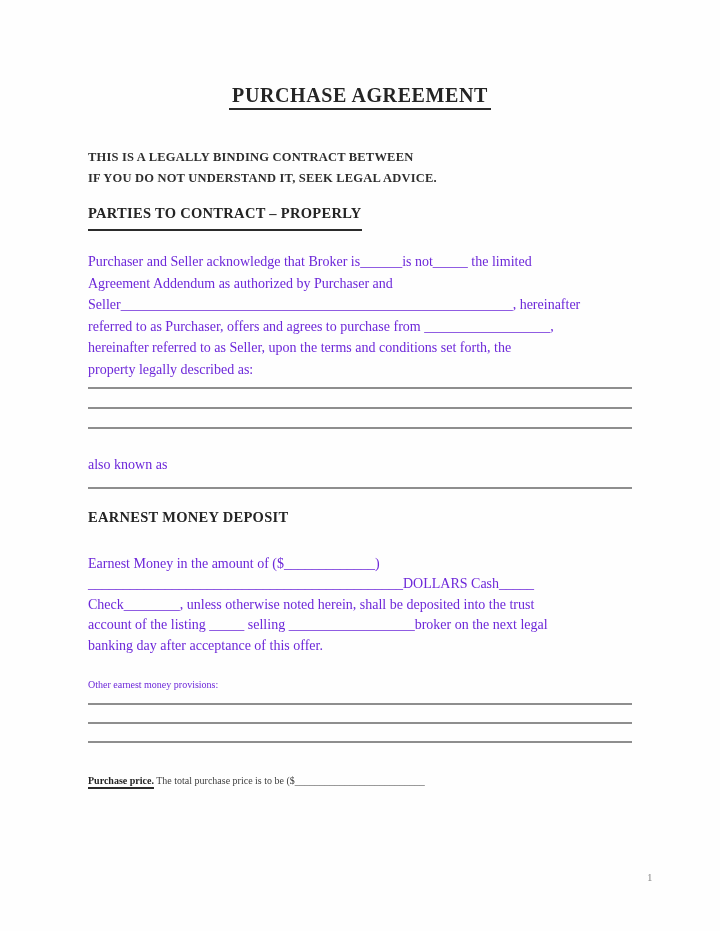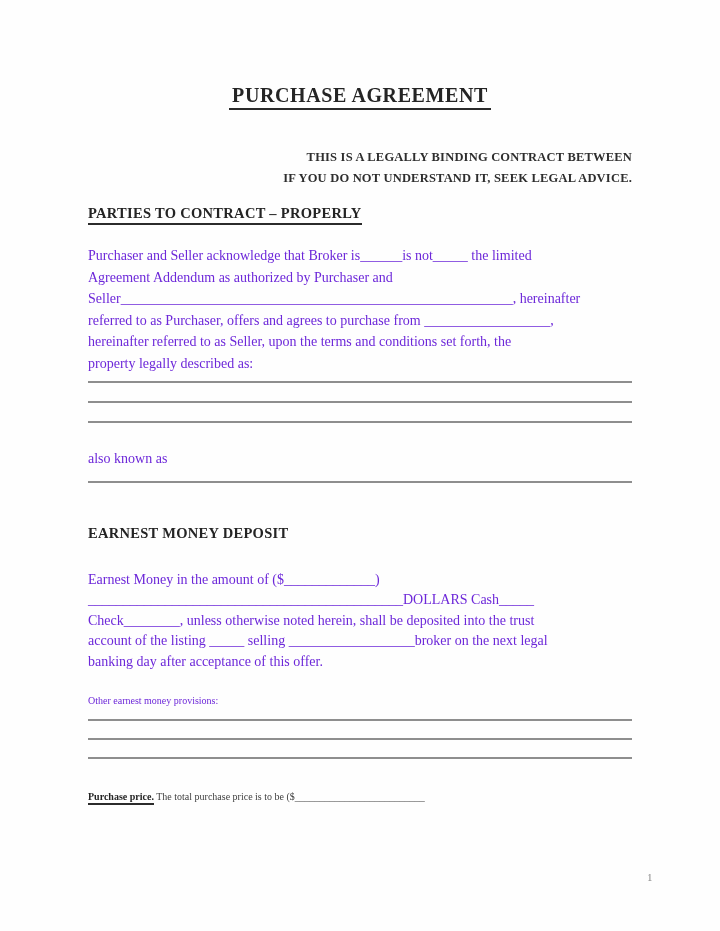--- a/index.html
+++ b/index.html
@@ -22,36 +22,36 @@
     font-size: 20px;
     font-weight: bold;
     color: #242424;
     letter-spacing: 0.6px;
     border-bottom: 2.5px solid #2a2a2a;
     padding: 0 3px 1px 3px;
   }
 
   .warning {
     margin-top: 37px;
-    text-align: right;
+    text-align: left;
     font-size: 12.5px;
     font-weight: bold;
     color: #2e2e2e;
     line-height: 21px;
     letter-spacing: 0.2px;
   }
 
   .section-heading { font-size: 14.5px; font-weight: bold; color: #242424; letter-spacing: 0.3px; }
   .heading-parties { margin-top: 16px; }
   .heading-underline {
     display: inline-block;
     border-bottom: 2px solid #2b2b2b;
-    padding-bottom: 1px;
+    padding-bottom: 7px;
   }
-  .heading-earnest { margin-top: 42px; }
+  .heading-earnest { margin-top: 20px; }
 
   .para { font-size: 14px; line-height: 21.5px; color: #6d28d9; }
   .para.tight { line-height: 20.5px; }
   .para .line { white-space: pre; }
   .para-parties { margin-top: 20px; }
   .para-earnest { margin-top: 28px; }
 
   .rule { height: 0; border-top: 2px solid #8e8e8e; }
   .rule-p1 { margin-top: 7px; }
   .rule-p2 { margin-top: 18px; }

